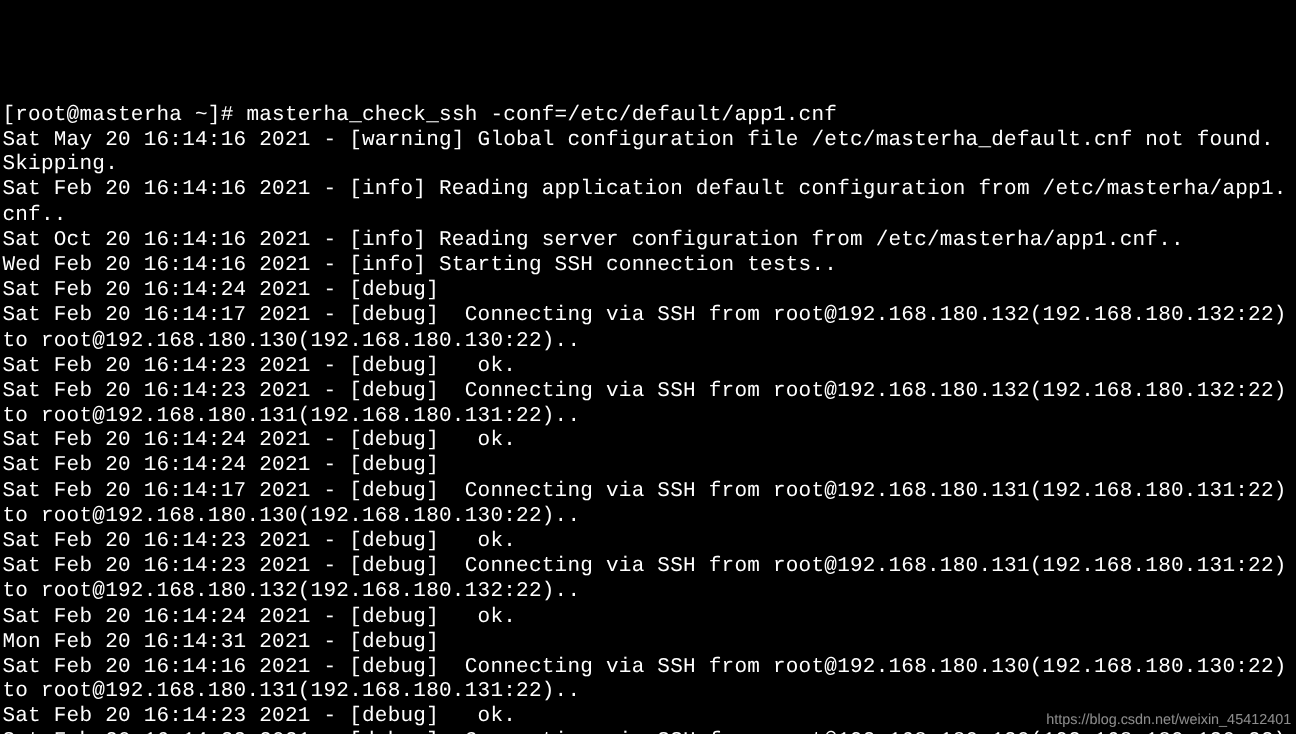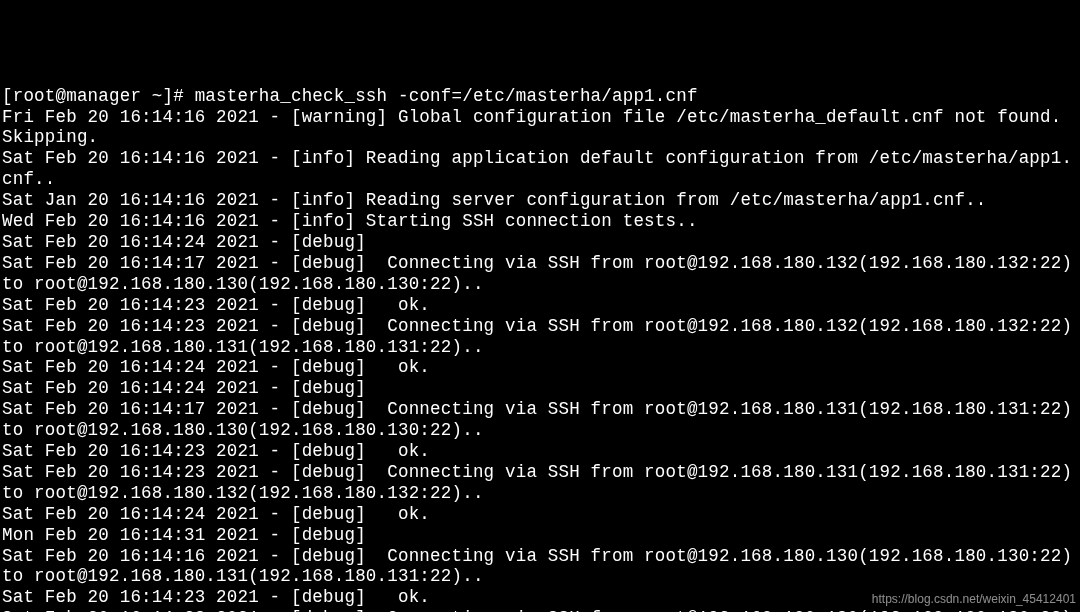--- a/index.html
+++ b/index.html
@@ -28,24 +28,24 @@
       letter-spacing: 0;
       white-space: nowrap;
       margin-top: 46px;
     }
   </style>
 </head>
 <body>
 
 
 
-<div class="term"><span>[root@manager ~]# </span><span>masterha_check_ssh -conf=/etc/masterha/app1.cnf</span>
-<span>Fri Feb 20 16:14:16 2021 - [warning] Global configuration file /etc/masterha_default.cnf not found. Skipping.</span>
+<div class="term"><span>[root@masterha ~]# </span><span>masterha_check_ssh -conf=/etc/default/app1.cnf</span>
+<span>Sat May 20 16:14:16 2021 - [warning] Global configuration file /etc/masterha_default.cnf not found. Skipping.</span>
 <span>Sat Feb 20 16:14:16 2021 - [info] Reading application default configuration from /etc/masterha/app1.cnf..</span>
-<span>Sat Jan 20 16:14:16 2021 - [info] Reading server configuration from /etc/masterha/app1.cnf..</span>
+<span>Sat Oct 20 16:14:16 2021 - [info] Reading server configuration from /etc/masterha/app1.cnf..</span>
 <span>Wed Feb 20 16:14:16 2021 - [info] Starting SSH connection tests..</span>
 <span>Sat Feb 20 16:14:24 2021 - [debug] </span>
 <span>Sat Feb 20 16:14:17 2021 - [debug]  Connecting via SSH from root@192.168.180.132(192.168.180.132:22) to root@192.168.180.130(192.168.180.130:22)..</span>
 <span>Sat Feb 20 16:14:23 2021 - [debug]   ok.</span>
 <span>Sat Feb 20 16:14:23 2021 - [debug]  Connecting via SSH from root@192.168.180.132(192.168.180.132:22) to root@192.168.180.131(192.168.180.131:22)..</span>
 <span>Sat Feb 20 16:14:24 2021 - [debug]   ok.</span>
 <span>Sat Feb 20 16:14:24 2021 - [debug] </span>
 <span>Sat Feb 20 16:14:17 2021 - [debug]  Connecting via SSH from root@192.168.180.131(192.168.180.131:22) to root@192.168.180.130(192.168.180.130:22)..</span>
 <span>Sat Feb 20 16:14:23 2021 - [debug]   ok.</span>
 <span>Sat Feb 20 16:14:23 2021 - [debug]  Connecting via SSH from root@192.168.180.131(192.168.180.131:22) to root@192.168.180.132(192.168.180.132:22)..</span>

